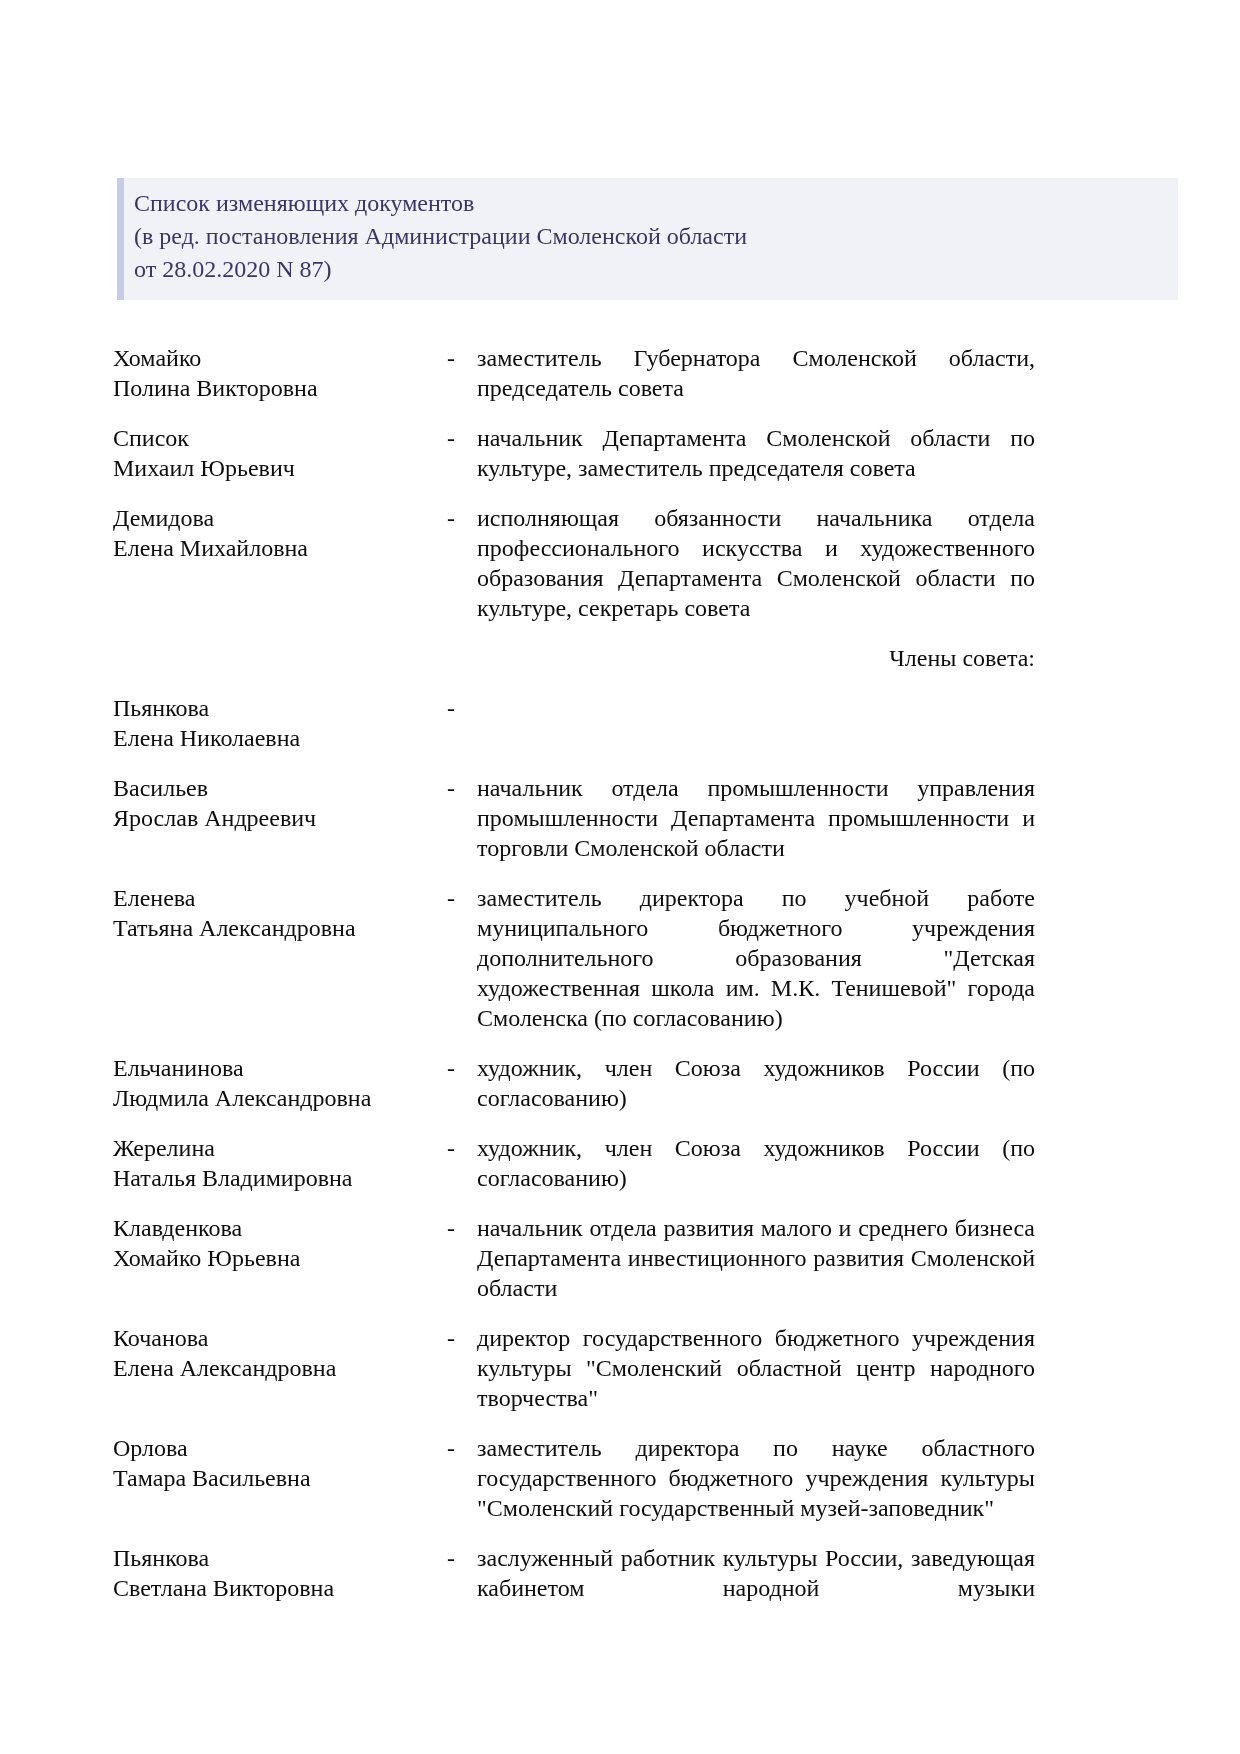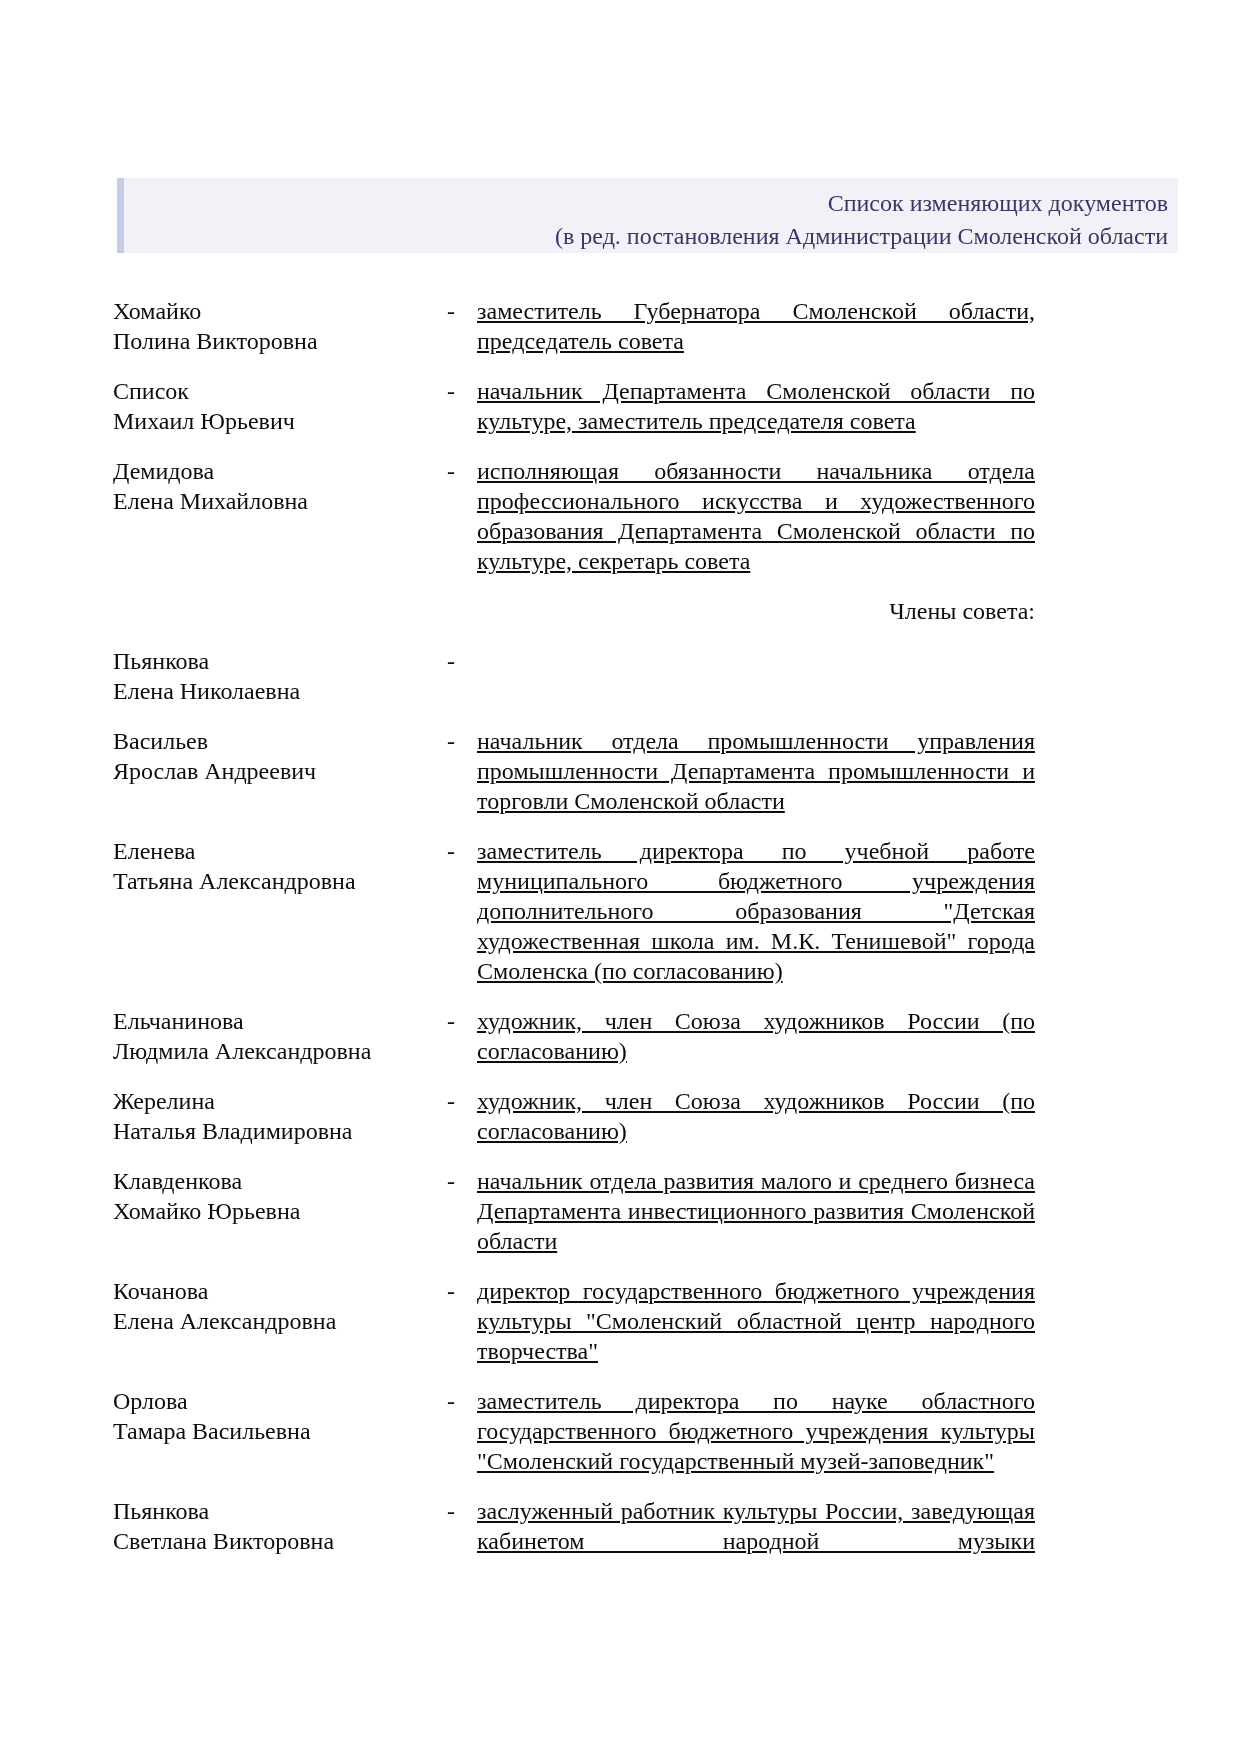--- a/index.html
+++ b/index.html
@@ -10,54 +10,55 @@
     background: #ffffff;
     font-family: "Liberation Serif", "DejaVu Serif", serif;
     color: var(--body-text, #0d0d0d);
     overflow: hidden;
     box-sizing: border-box;
   }
   .header-box {
     margin: 178px 62px 0 117px;
     background: var(--box-bg, #f1f2f7);
     border-left: 7px solid var(--box-border, #c6cbe7);
-    padding: 9px 10px 0 10px;
-    text-align: right;
+    padding: 9px 10px 14px 10px;
+    text-align: left;
     color: var(--header-text, #3a3566);
     font-size: 24px;
     line-height: 33px;
   }
   .content {
     margin: 43px 8px 0 113px;
     width: 922px;
     font-size: 24px;
     line-height: 30px;
   }
   .entry {
     display: grid;
     grid-template-columns: 334px 30px 1fr;
     margin-bottom: 20px;
   }
   .entry .name { text-align: left; }
   .entry .dash { text-align: left; }
-  .entry .role { text-align: justify; text-decoration: underline; }
+  .entry .role { text-align: justify; }
   .entry.justify-last .role { text-align-last: justify; }
   .members-heading {
     text-align: right;
     margin-bottom: 20px;
   }
 </style>
 </head>
 <body>
 
 <div class="page" style="--box-bg: #f1f2f7; --box-border: #c6cbe7; --header-text: #3a3566; --body-text: #0d0d0d;">
 
   <div class="header-box">
     <div>Список изменяющих документов</div>
     <div>(в ред. постановления Администрации Смоленской области</div>
+    <div>от 28.02.2020 N 87)</div>
   </div>
 
   <div class="content">
     <div id="leadership-container">
   <div class="entry">
     <div class="name">
       <div>Хомайко</div>
       <div>Полина Викторовна</div>
     </div>
     <div class="dash">-</div>

